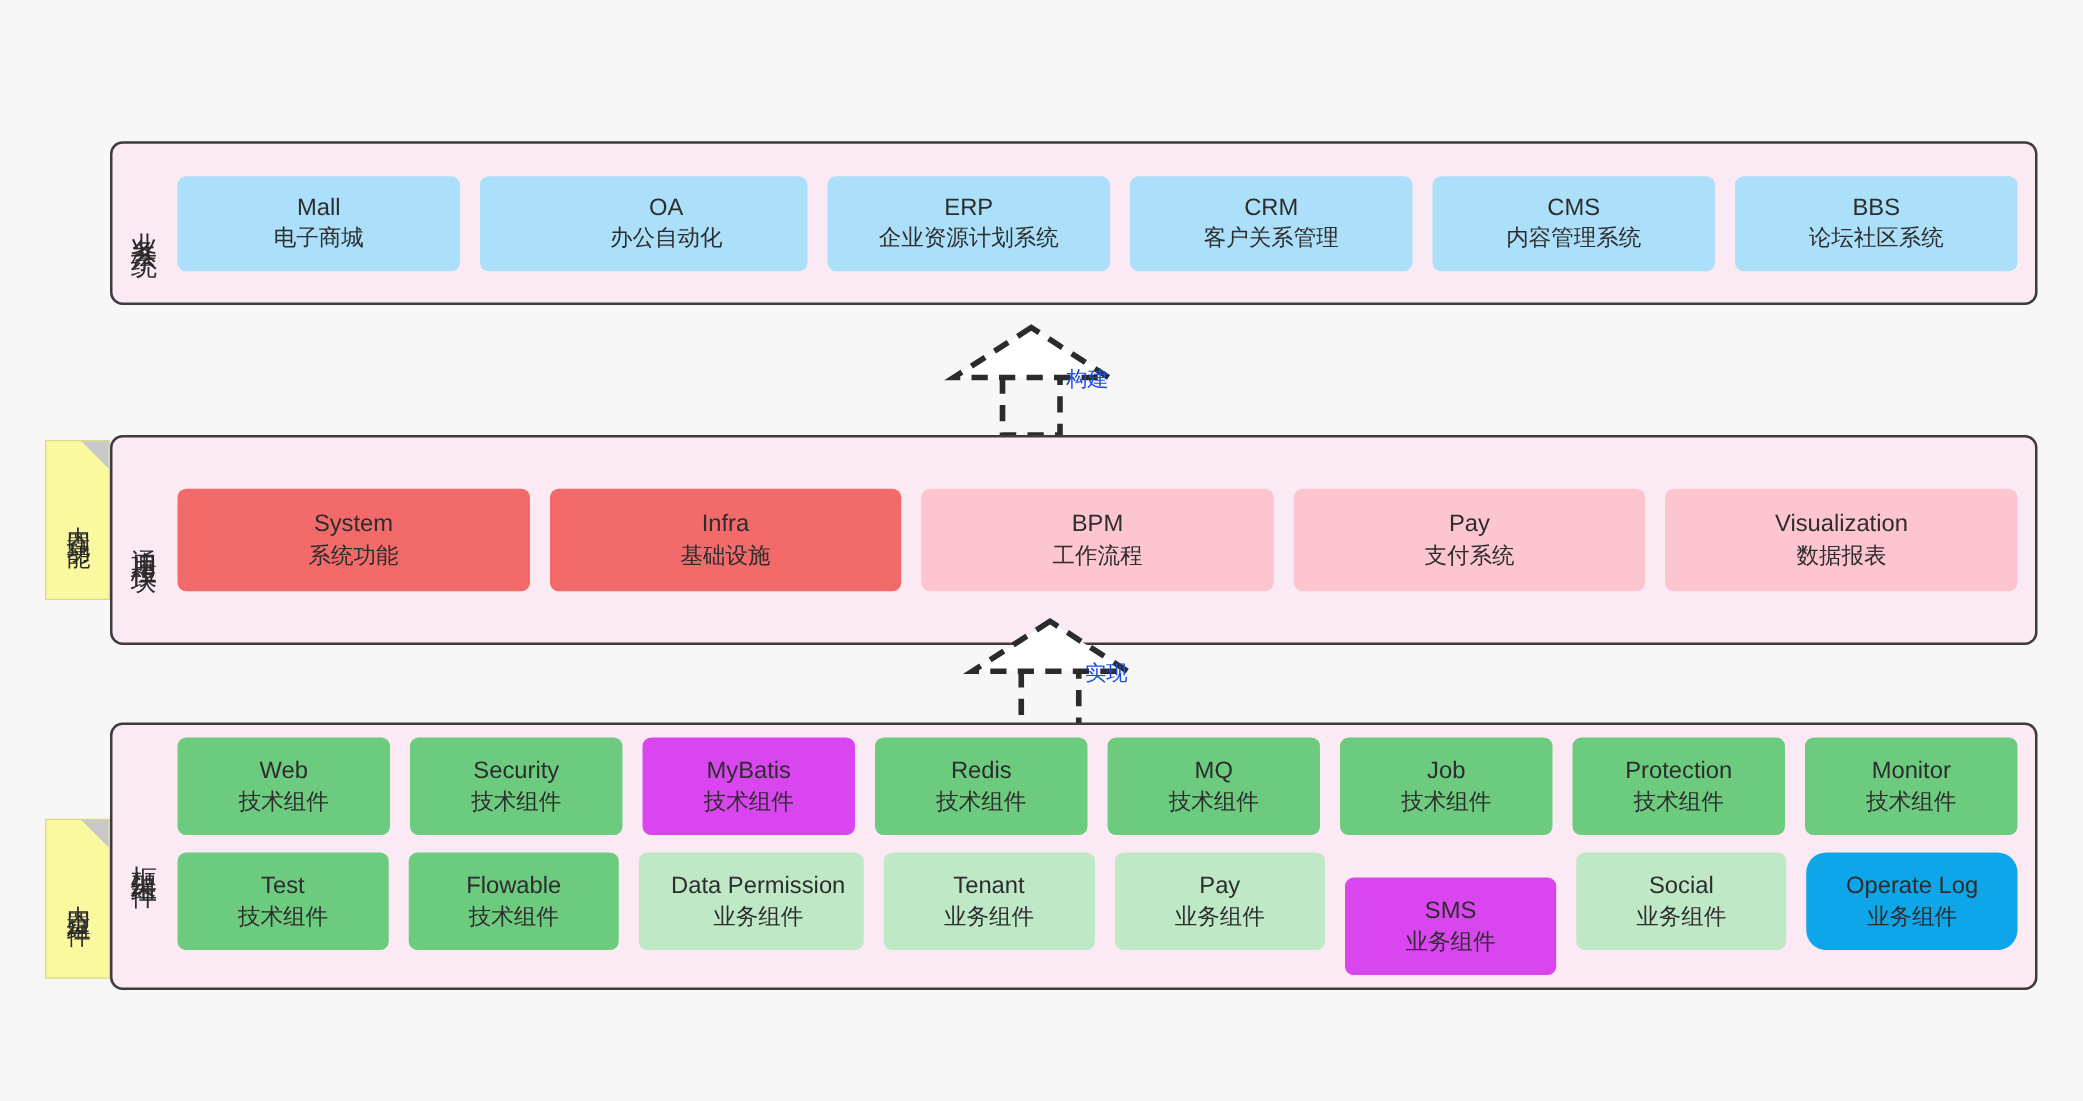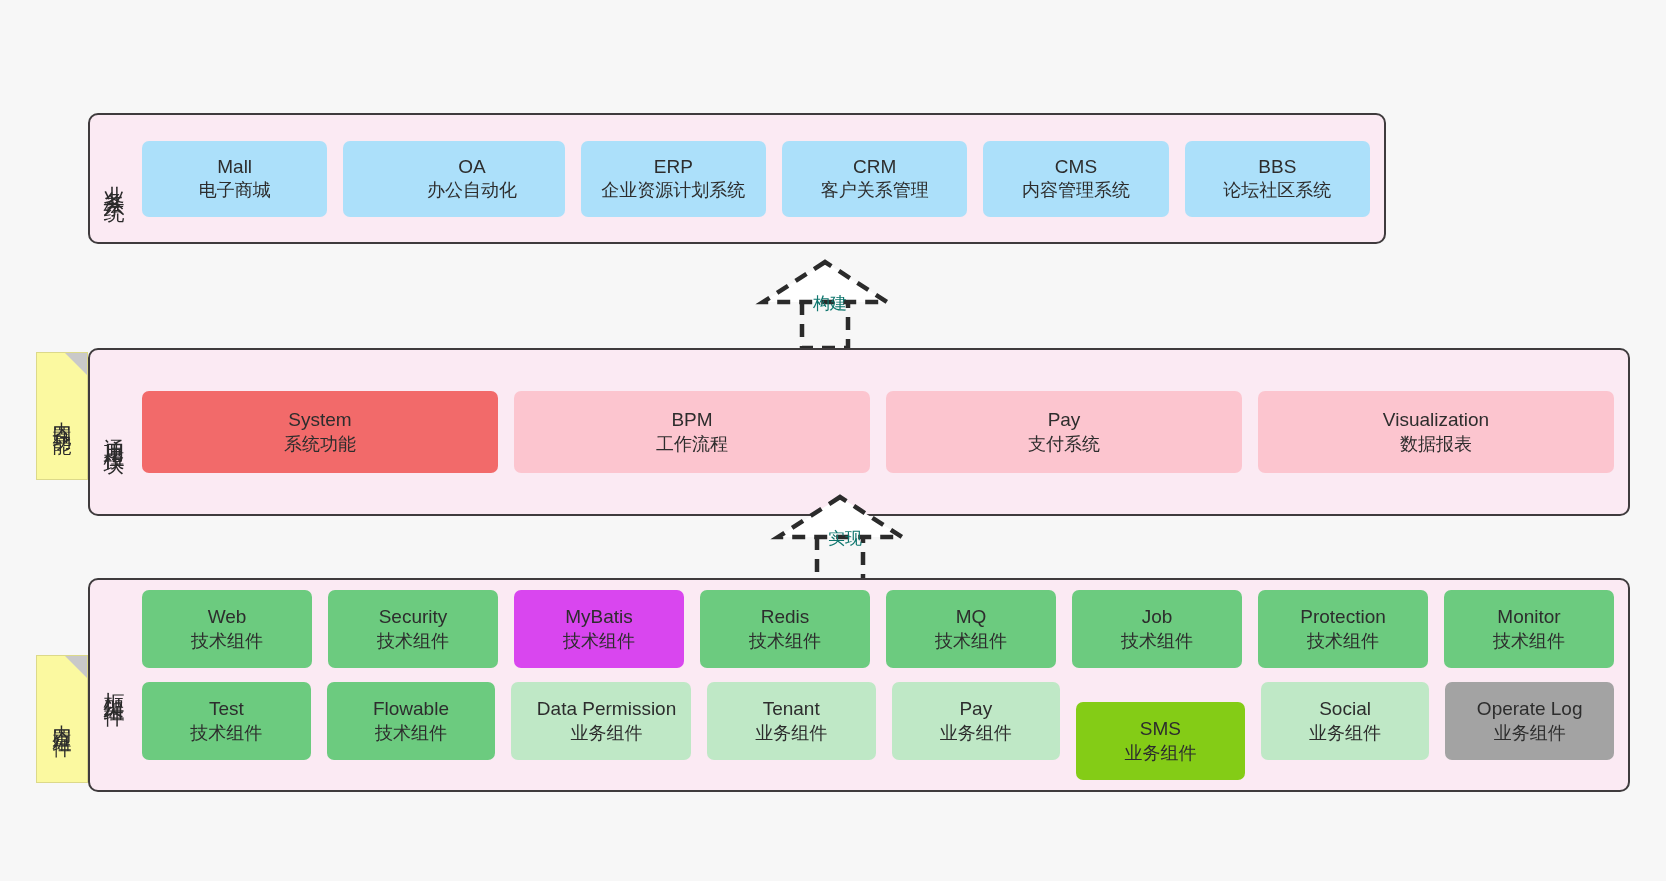--- a/index.html
+++ b/index.html
@@ -24,28 +24,28 @@
   .c-red{background:#f26a6a;}
   .c-pink{background:#fcc5cf;}
   .c-green{background:#6ccb7f;}
   .c-lgreen{background:#bfe8c6;}
 
   .note{position:absolute;background:#fbf9a0;border:1px solid #dcd98a;box-sizing:border-box;display:flex;align-items:center;justify-content:center;}
   .note span{writing-mode:vertical-rl;text-orientation:upright;font-size:19px;color:#2b2b2b;letter-spacing:5px;line-height:1.05;white-space:nowrap;}
   .note .fold{position:absolute;top:0;right:0;width:0;height:0;border-top:22px solid #c9c9c9;border-left:22px solid transparent;}
 
   .conn{position:absolute;}
-  .conn .lbl{position:absolute;font-size:17px;color:#0f766e;white-space:nowrap;background:transparent;}
+  .conn .lbl{position:absolute;font-size:17px;color:#1d4ed8;white-space:nowrap;background:transparent;margin-left:40px;}
 </style>
 </head>
 <body>
 
 <div class="stage">
 
-  <div class="panel" id="panel0" style="left:88px;top:113px;width:1298px;height:131px;">
+  <div class="panel" id="panel0" style="left:88px;top:113px;width:1542px;height:131px;">
     <div class="panel-label">
       <span>业务系统</span>
     </div>
     <div class="row">
       <div class="line">
         <div class="cell h-biz c-blue" style="background: rgb(172, 224, 250);">
           <div class="en">Mall</div>
           <div class="cn">电子商城</div>
         </div>
         <div class="cell h-biz c-blue" style="background: rgb(172, 224, 250); padding-left: 36px;">
@@ -83,20 +83,24 @@
   <div class="panel" id="panel1" style="left:88px;top:348px;width:1542px;height:168px;">
     <div class="panel-label">
       <span>通用模块</span>
     </div>
     <div class="row">
       <div class="line">
         <div class="cell h-mod c-red" style="background: rgb(242, 106, 106);">
           <div class="en">System</div>
           <div class="cn">系统功能</div>
         </div>
+        <div class="cell h-mod c-red" style="background: rgb(242, 106, 106);">
+          <div class="en">Infra</div>
+          <div class="cn">基础设施</div>
+        </div>
         <div class="cell h-mod c-pink" style="background: rgb(252, 197, 207);">
           <div class="en">BPM</div>
           <div class="cn">工作流程</div>
         </div>
         <div class="cell h-mod c-pink" style="background: rgb(252, 197, 207);">
           <div class="en">Pay</div>
           <div class="cn">支付系统</div>
         </div>
         <div class="cell h-mod c-pink" style="background: rgb(252, 197, 207);">
           <div class="en">Visualization</div>
@@ -172,29 +176,29 @@
           <div class="cn">业务组件</div>
         </div>
         <div class="cell h-fw c-lgreen" style="background: rgb(191, 232, 198);">
           <div class="en">Tenant</div>
           <div class="cn">业务组件</div>
         </div>
         <div class="cell h-fw c-lgreen" style="background: rgb(191, 232, 198);">
           <div class="en">Pay</div>
           <div class="cn">业务组件</div>
         </div>
-        <div class="cell h-fw c-lgreen" style="background: #84cc16; margin-top: 20px;">
+        <div class="cell h-fw c-lgreen" style="background: #d946ef; margin-top: 20px;">
           <div class="en">SMS</div>
           <div class="cn">业务组件</div>
         </div>
         <div class="cell h-fw c-lgreen" style="background: rgb(191, 232, 198);">
           <div class="en">Social</div>
           <div class="cn">业务组件</div>
         </div>
-        <div class="cell h-fw c-lgreen" style="background: #a3a3a3;">
+        <div class="cell h-fw c-lgreen" style="background: #0ea5e9; border-radius: 16px;">
           <div class="en">Operate Log</div>
           <div class="cn">业务组件</div>
         </div>
       </div>
     </div>
   </div>
 
   <div class="note" style="left:36px;top:655px;width:52px;height:128px;">
     <span>内置组件</span>
     <i class="fold"></i>

